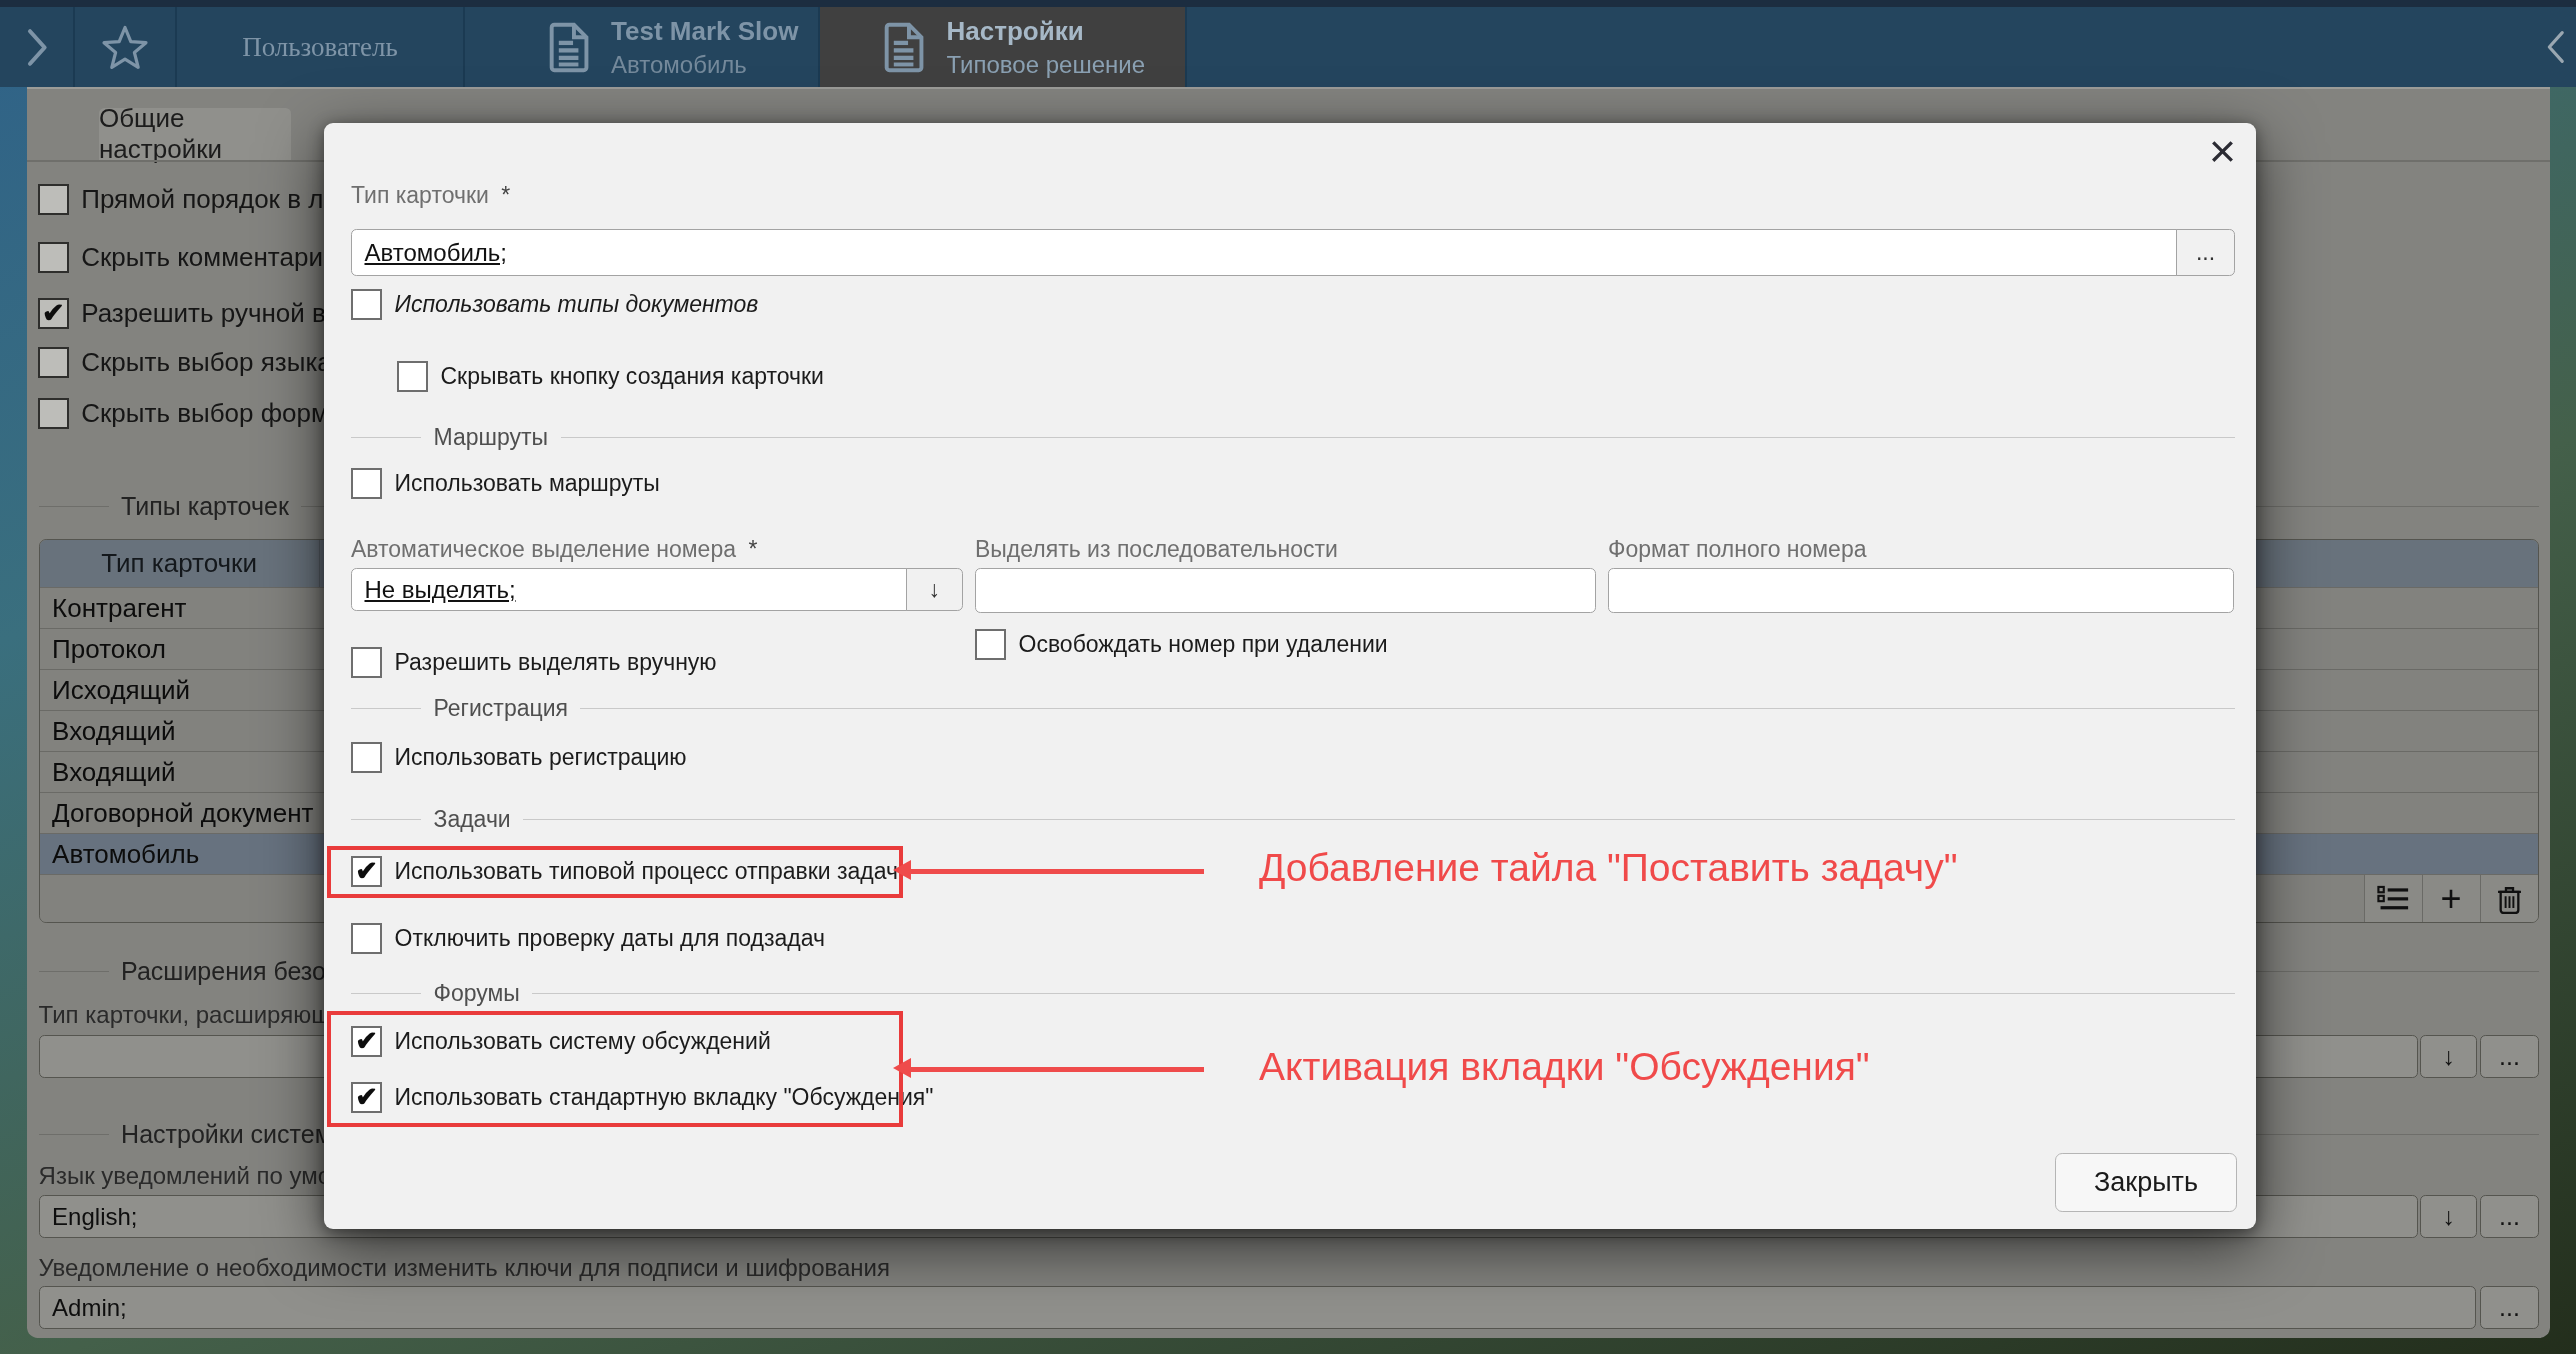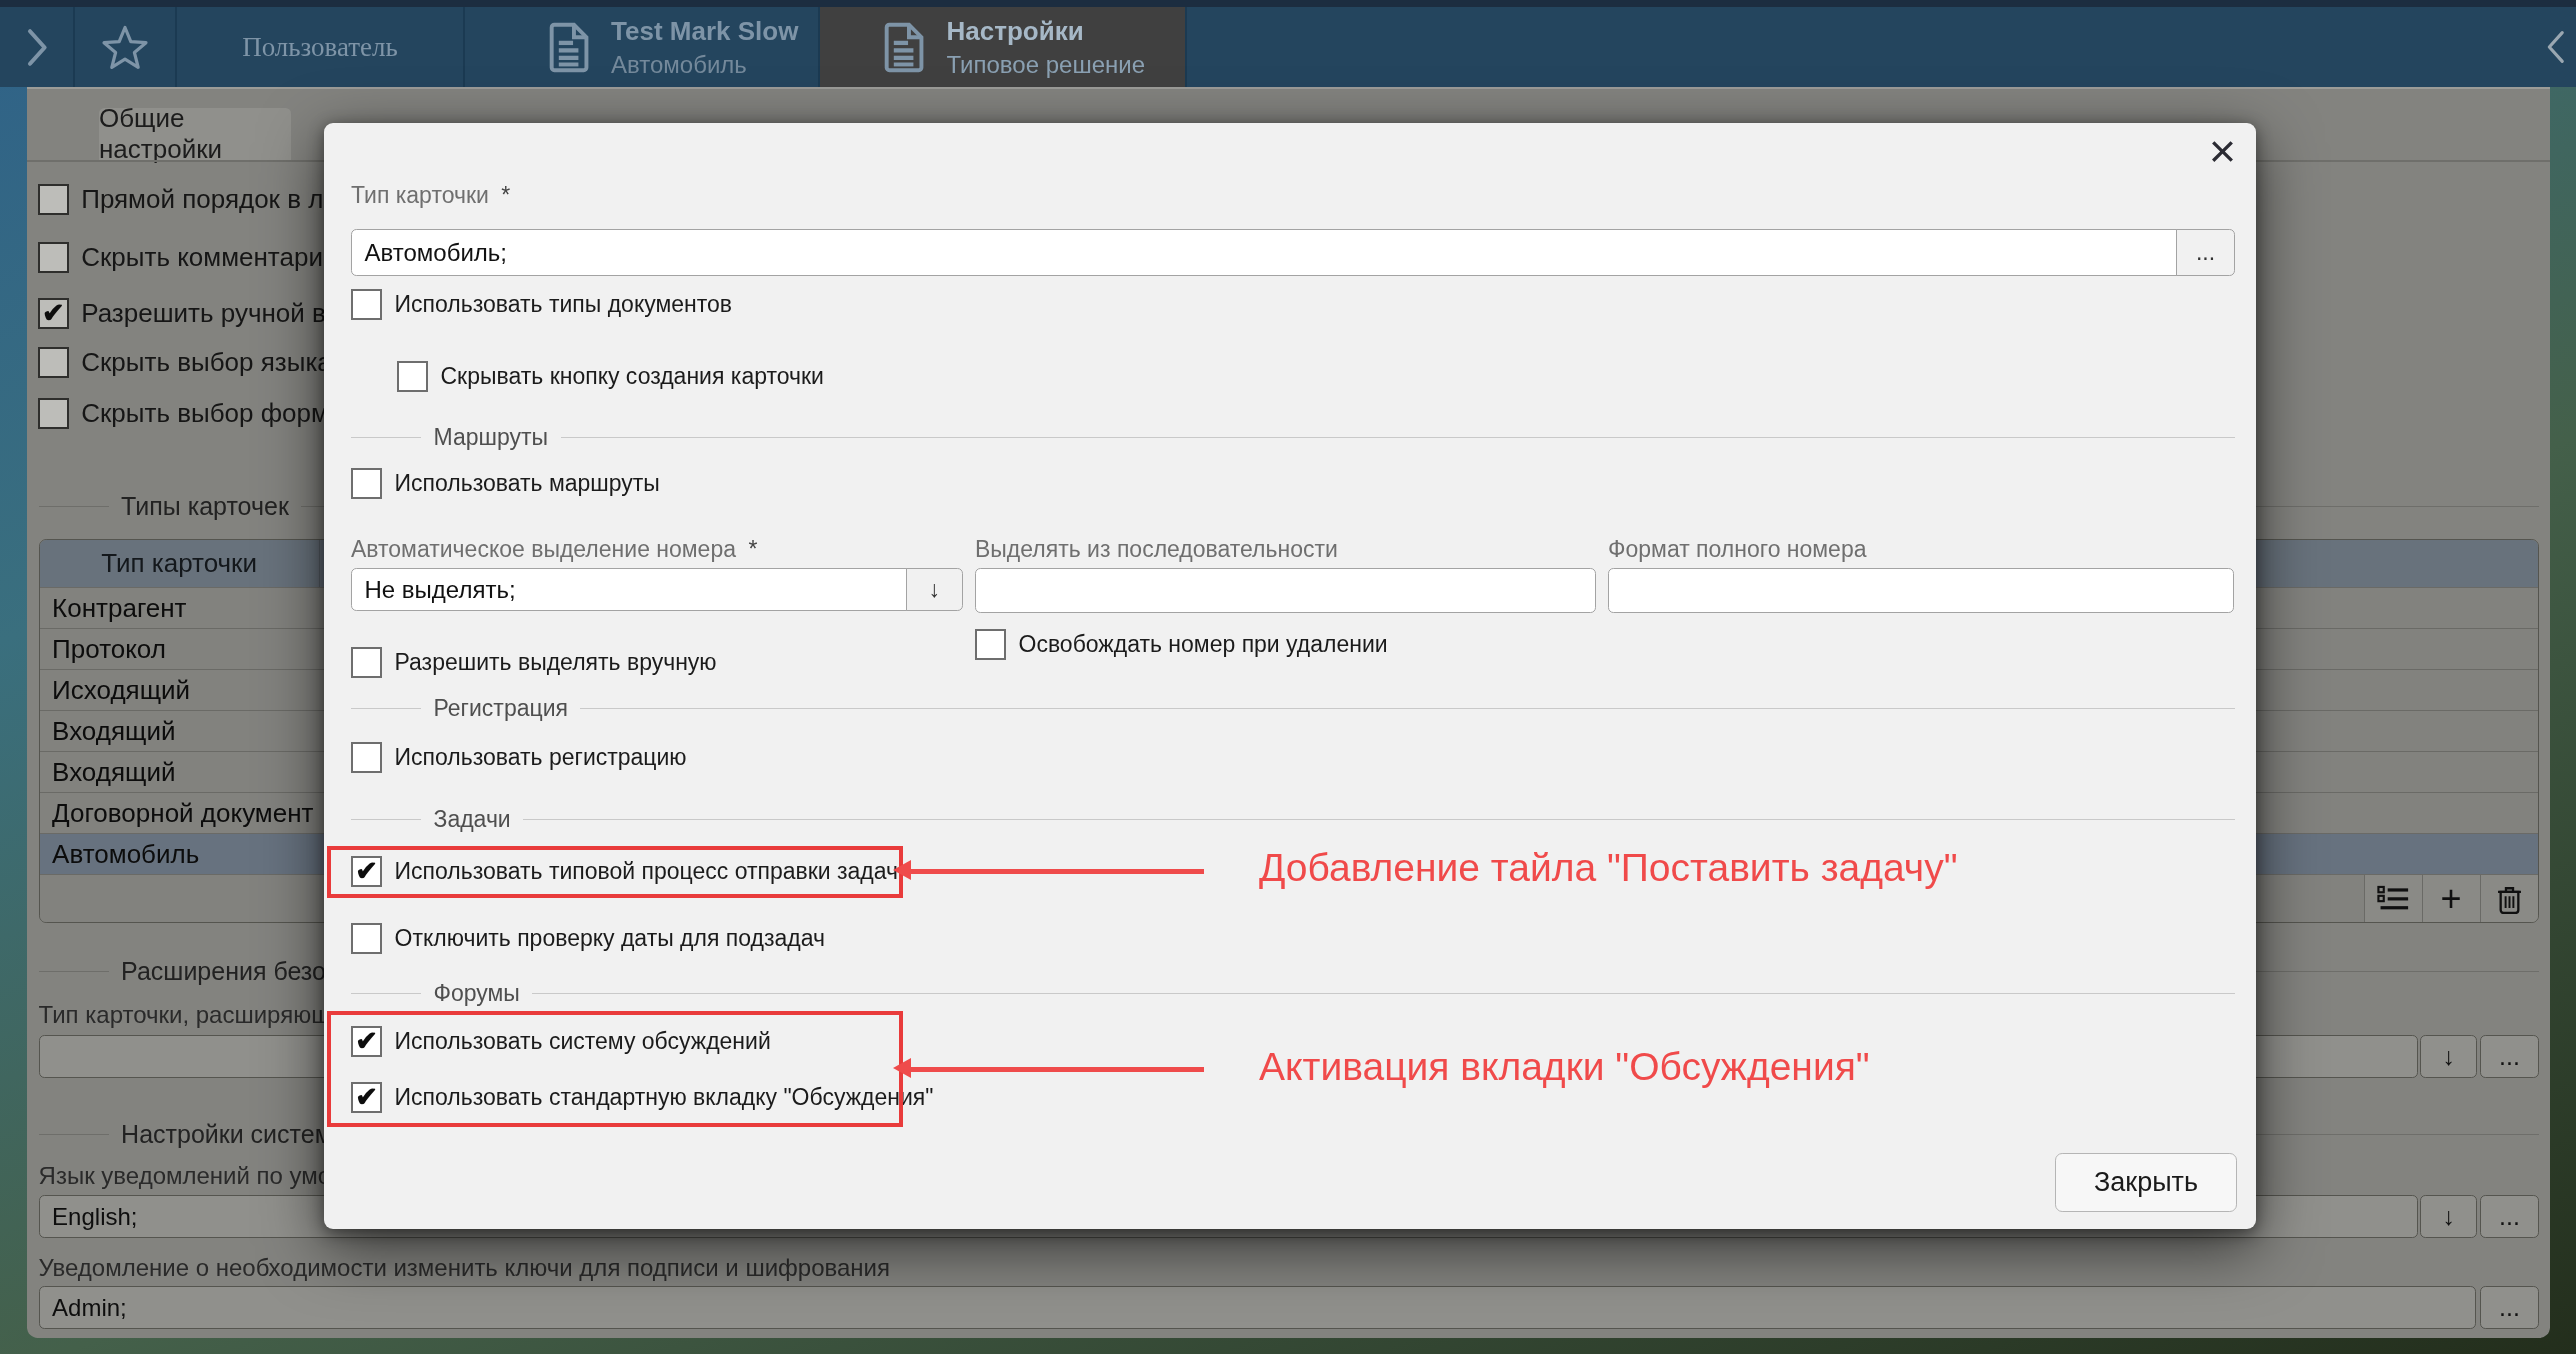--- a/index.html
+++ b/index.html
@@ -64,21 +64,21 @@
         color:#101010;font-size:36px;background:#8a8a86;}
 
   
   .dialog{position:absolute;left:324px;top:123px;width:1932px;height:1106px;background:#f1f1f1;
           border-radius:9px;box-shadow:0 18px 63px rgba(0,0,0,.6), 0 3.6px 16px rgba(0,0,0,.45);z-index:20;}
   .dclose{position:absolute;right:19.7px;top:3.6px;font-size:47px;color:#2b2b33;line-height:1;cursor:default;}
   .dflabel{position:absolute;font-size:23px;color:#6f6f6f;white-space:nowrap;}
   .req{color:#444;margin-left:12.5px;}
   .grp{position:absolute;display:flex;}
   .dinput{background:#fff;border:1.8px solid #a3a3a3;border-radius:5.4px;display:flex;align-items:center;
-          padding:0 12.5px;font-size:24px;color:#111;box-sizing:border-box;}
+          padding:0 12.5px;font-size:24px;color:#111;box-sizing:border-box;text-decoration:underline;}
   .grp .dinput{flex:1;border-radius:5.4px 0 0 5.4px;}
   .dbtn{background:#f1f1f1;border:1.8px solid #a3a3a3;border-radius:0 5.4px 5.4px 0;display:flex;align-items:center;
         justify-content:center;font-size:23px;color:#333;box-sizing:border-box;margin-left:-1.8px;}
   .dialog .cb .box{border:2.7px solid #6e6e6e;background:#fff;}
   .dialog .cb .lbl{font-size:23px;color:#1b1b1b;}
   .closebtn{position:absolute;left:1731px;top:1030px;width:182px;height:59px;background:#f7f7f7;
             border:1.8px solid #b5b5b5;border-radius:7.2px;display:flex;align-items:center;justify-content:center;
             font-size:27px;color:#1a1a1a;box-sizing:border-box;}
 
   
@@ -306,21 +306,21 @@
     </div>
     <div class="grp" style="left:27px;top:106px;width:1884px;height:47px;">
       <span class="dinput">
           <span>Автомобиль;</span>
         </span>
       <span class="dbtn" style="width:59px;">
           <span>...</span>
         </span>
     </div>
 
-    <div class="cb" style="left:27px;top:166px;">
+    <div class="cb" style="left:27px;top:166px;font-style:italic;">
       <span class="box"></span>
       <span class="lbl">Использовать типы документов</span>
     </div>
     <div class="cb" style="left:27px;top:238px;padding-left:46px;">
       <span class="box"></span>
       <span class="lbl">Скрывать кнопку создания карточки</span>
     </div>
 
     <div class="caption" style="left:27px;top:301px;width:1884px;">
       <span class="ln l"></span>

